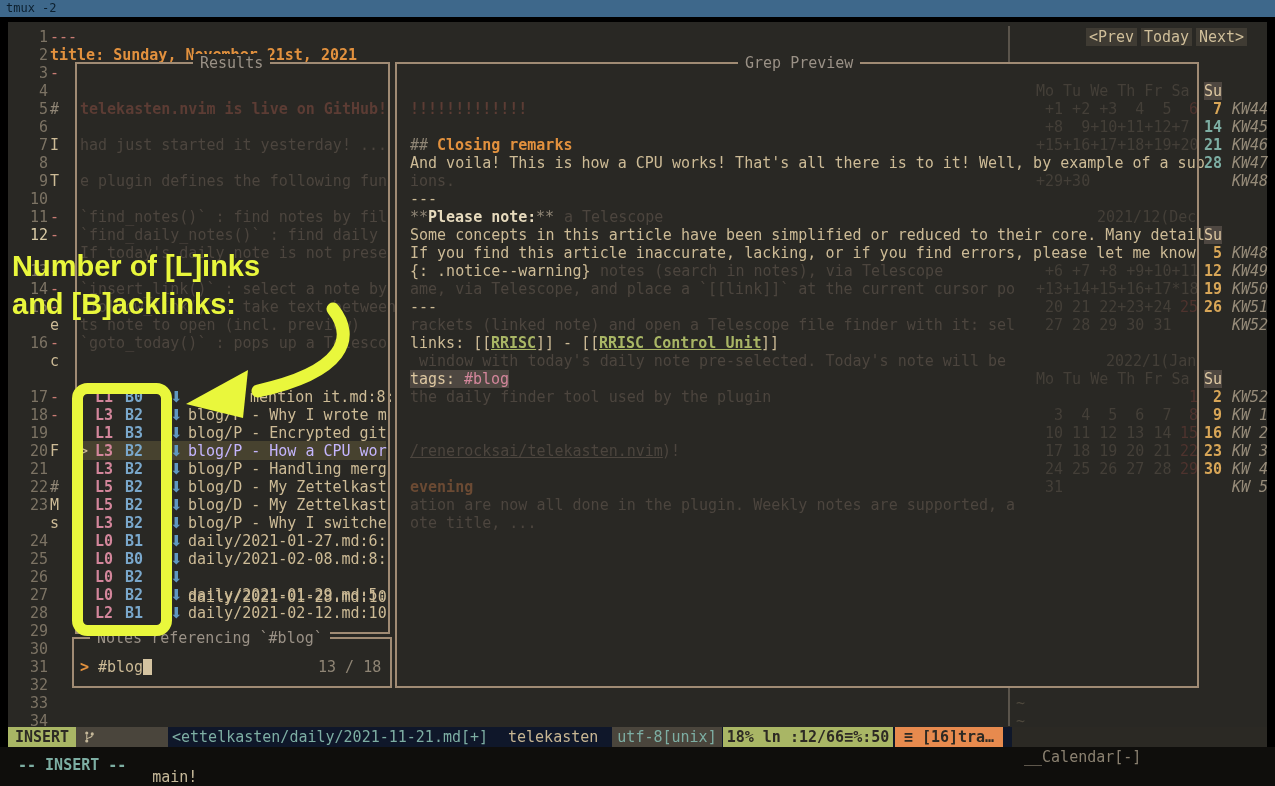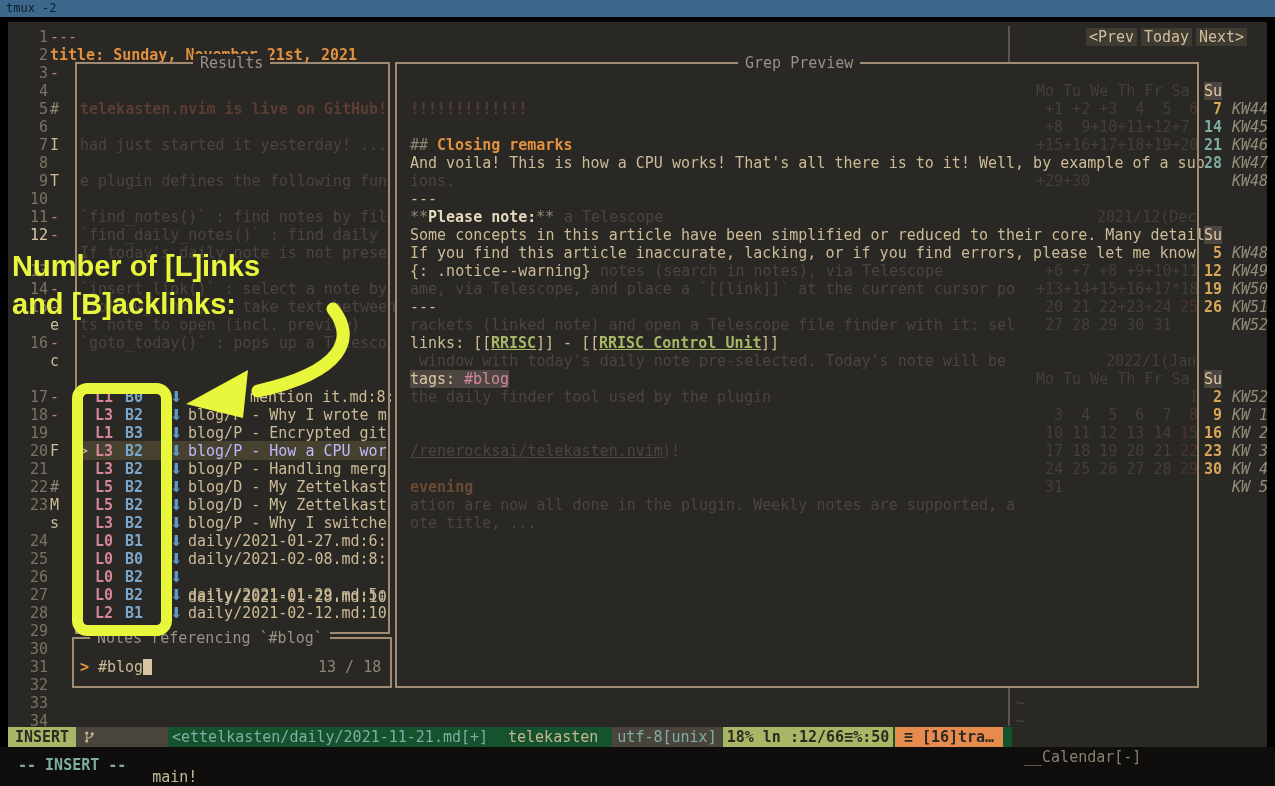--- a/index.html
+++ b/index.html
@@ -43,21 +43,21 @@
   .calbtn{color:#d0bf9a;background:#3f3b33;padding:0 3px;}
   .sel-caret{color:#cdbb96;}
   .prompt-caret{color:#e2913e;font-weight:bold;}
   
   .floatbox{position:absolute;border:2px solid #a08b74;background:transparent;z-index:20;}
   .float-title{position:absolute;background:#292824;color:#9a9186;padding:0 7px;line-height:18px;z-index:21;white-space:pre;}
   #sel-bg{position:absolute;left:77px;top:441px;width:309px;height:19px;background:#47422f;z-index:8;}
   #cursor{position:absolute;left:143px;top:659px;width:9px;height:16px;background:#d5c4a1;z-index:25;}
   .vsep{position:absolute;width:2px;background:#5a544b;z-index:9;}
   
-  #status{position:absolute;left:8px;top:727px;width:1259px;height:20px;background:#14532d;z-index:30;line-height:20px;}
+  #status{position:absolute;left:8px;top:727px;width:1259px;height:20px;background:#0f172a;z-index:30;line-height:20px;}
   #status .sseg{position:absolute;top:0;height:20px;white-space:pre;}
   .st-mode{left:0;width:68px;background:#a9b665;color:#2d2a24;font-weight:bold;text-align:center;}
   .st-branch{left:68px;width:92px;background:#4a453c;color:#c5b899;}
   .st-branch span{margin-left:22px;}
   .st-branch svg{position:absolute;left:8px;top:3px;}
   .st-file{left:164px;color:#7daea3;}
   .st-plugin{left:500px;color:#c8b693;}
   .st-enc{left:604px;width:110px;background:#4a453c;color:#7daea3;text-align:center;}
   .st-pos{left:715px;width:170px;background:#a9b665;color:#2d2a24;font-weight:bold;text-align:center;}
   .st-buf{left:887px;width:108px;background:#e78a4e;color:#2d2a24;font-weight:bold;text-align:center;}

